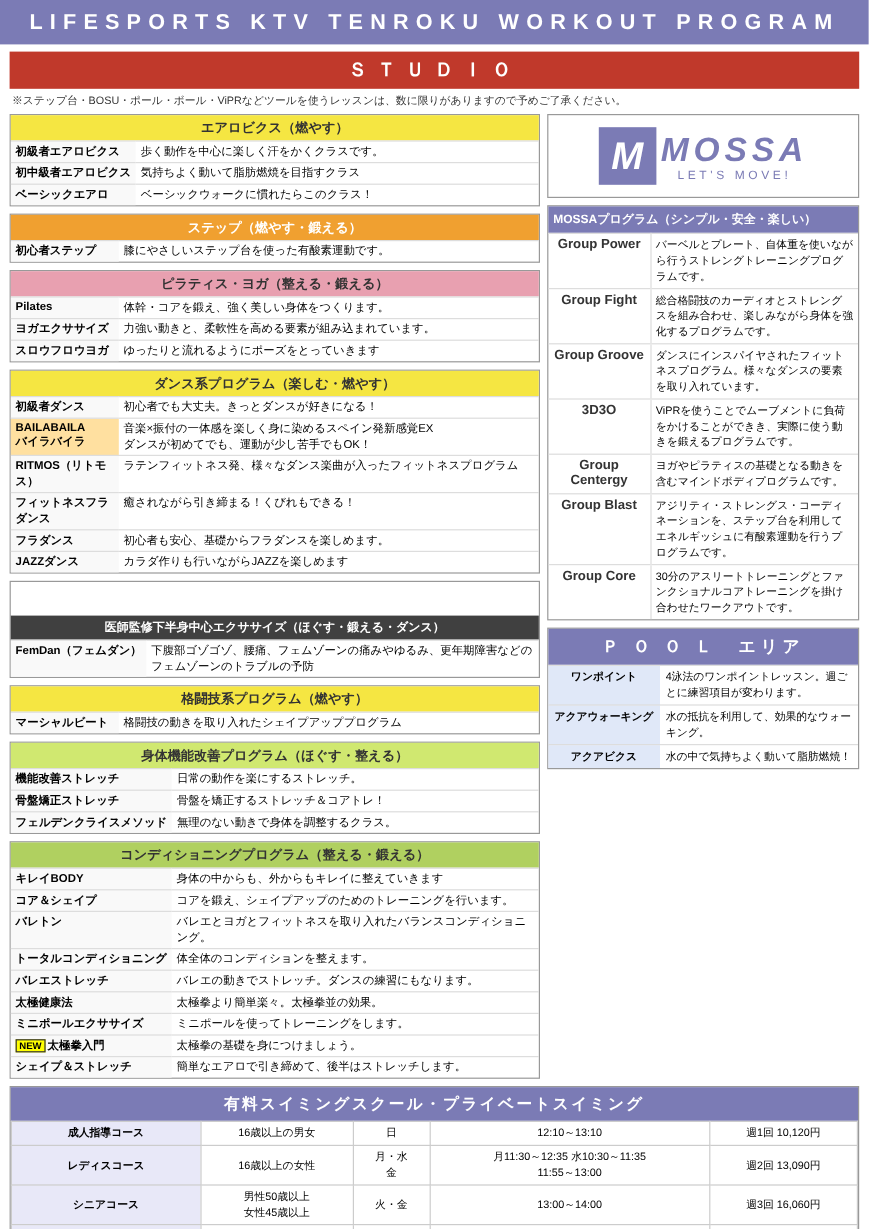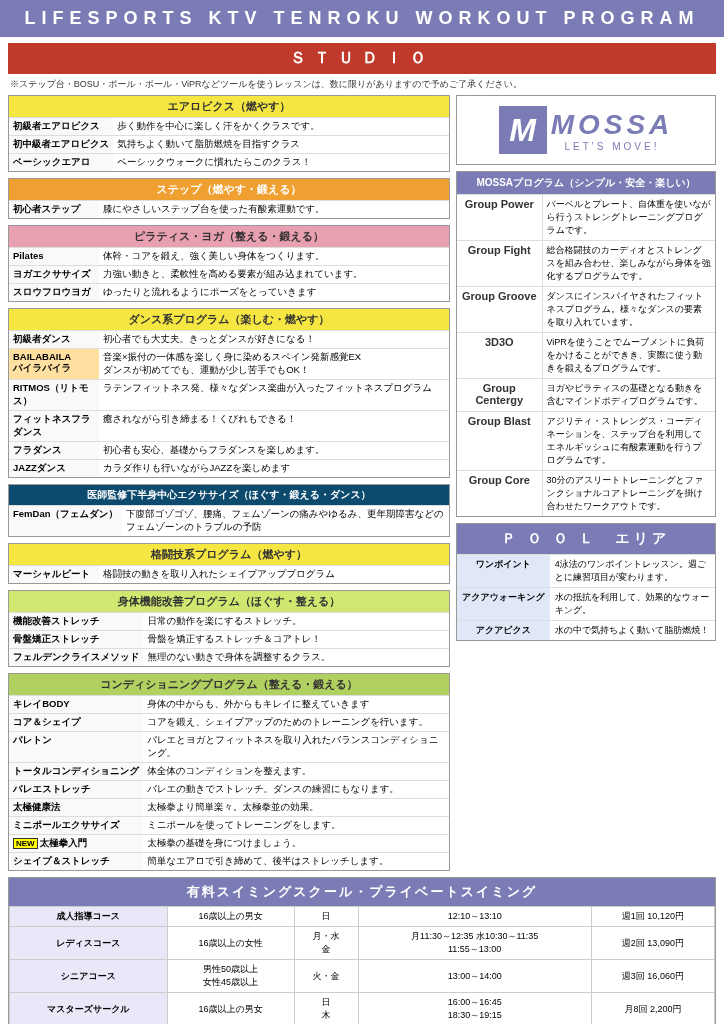--- a/index.html
+++ b/index.html
@@ -74,21 +74,21 @@
       font-weight: bold;
     }
 
     .section-title.yellow { background: #f5e642; color: #333; }
     .section-title.orange { background: #f0a030; color: #fff; }
     .section-title.pink { background: #e8a0b0; color: #333; }
     .section-title.dance { background: #f5e642; color: #333; }
     .section-title.cond { background: #b0d060; color: #333; }
     .section-title.body { background: #d0e870; color: #333; }
     .section-title.martial { background: #f5e642; color: #333; }
-    .section-title.medical { background: #0c4a6e; color: #fff; font-size: 10px; }
+    .section-title.medical { background: #404040; color: #fff; font-size: 10px; margin-top: 28px; }
 
     .program-table {
       width: 100%;
       border-collapse: collapse;
       font-size: 9.5px;
     }
 
     .program-table tr td {
       padding: 2px 4px;
       border-top: 1px solid #ddd;
@@ -134,21 +134,20 @@
     }
 
     .mossa-programs {
       border: 1px solid #999;
       margin-bottom: 6px;
     }
 
     .mossa-header {
       background: #7b7bb5;
       color: #fff;
-      text-align: center;
       padding: 4px;
       font-size: 10px;
       font-weight: bold;
     }
 
     .mossa-table {
       width: 100%;
       border-collapse: collapse;
       font-size: 9px;
     }

